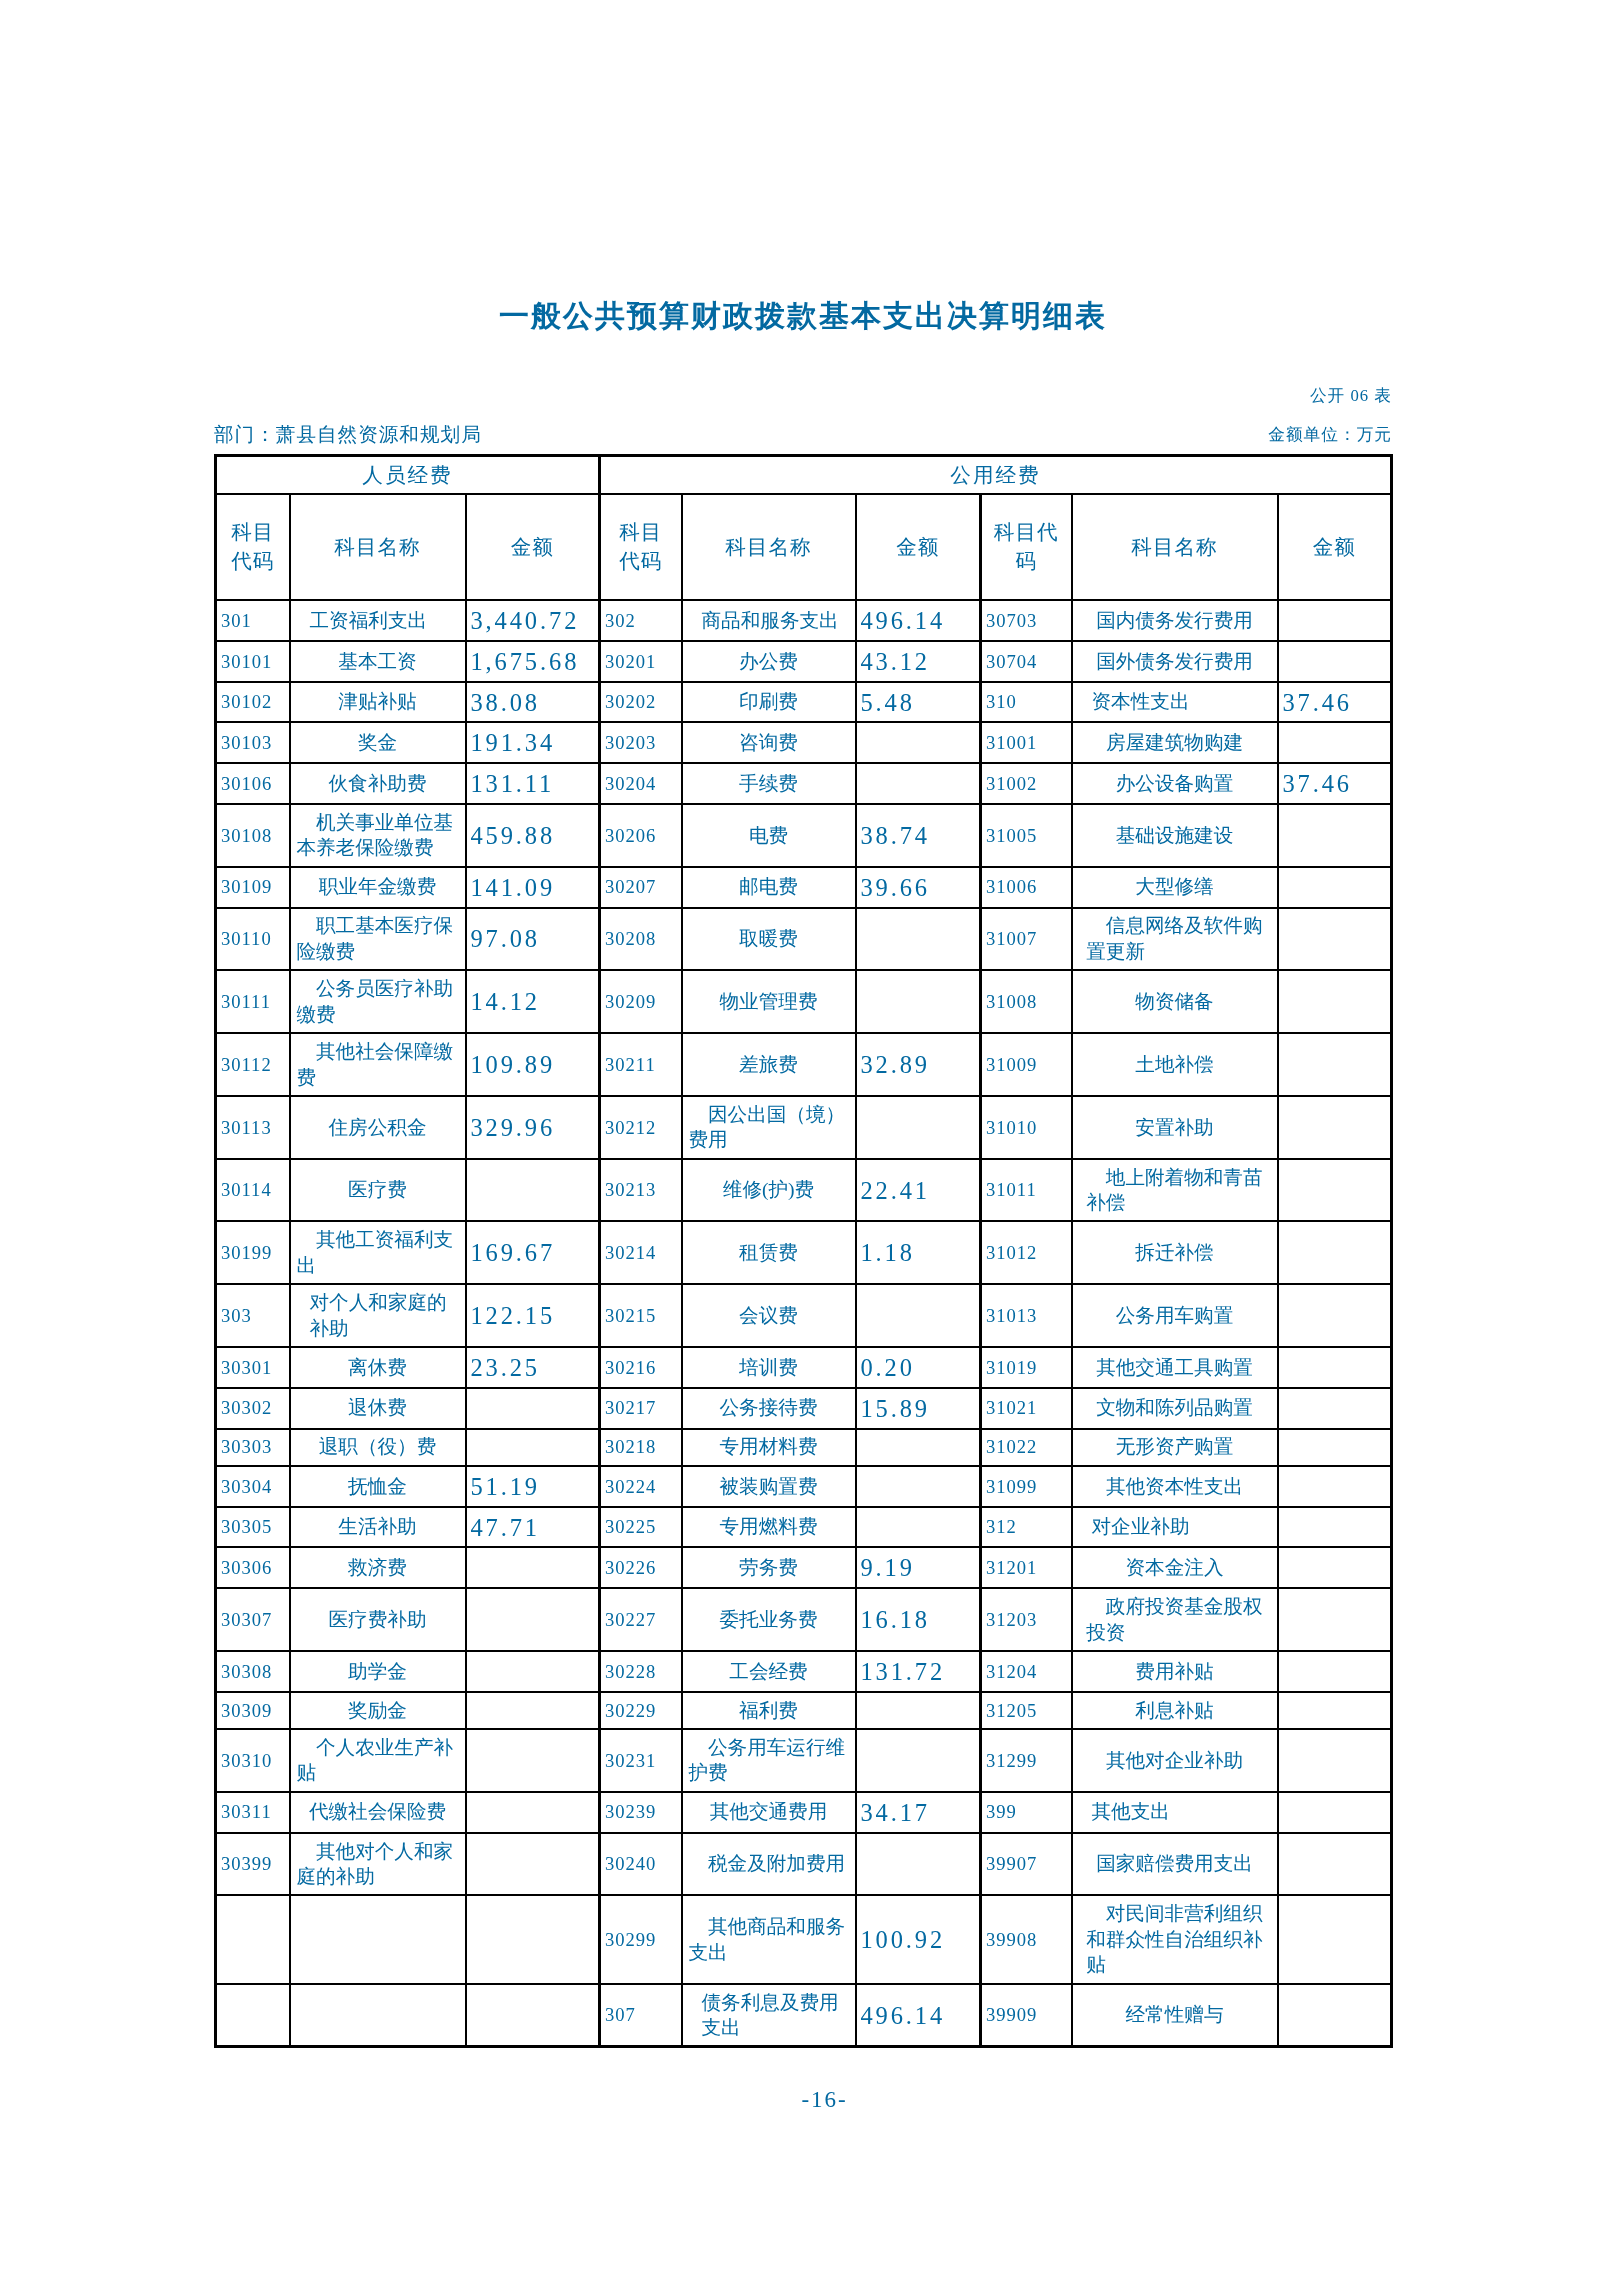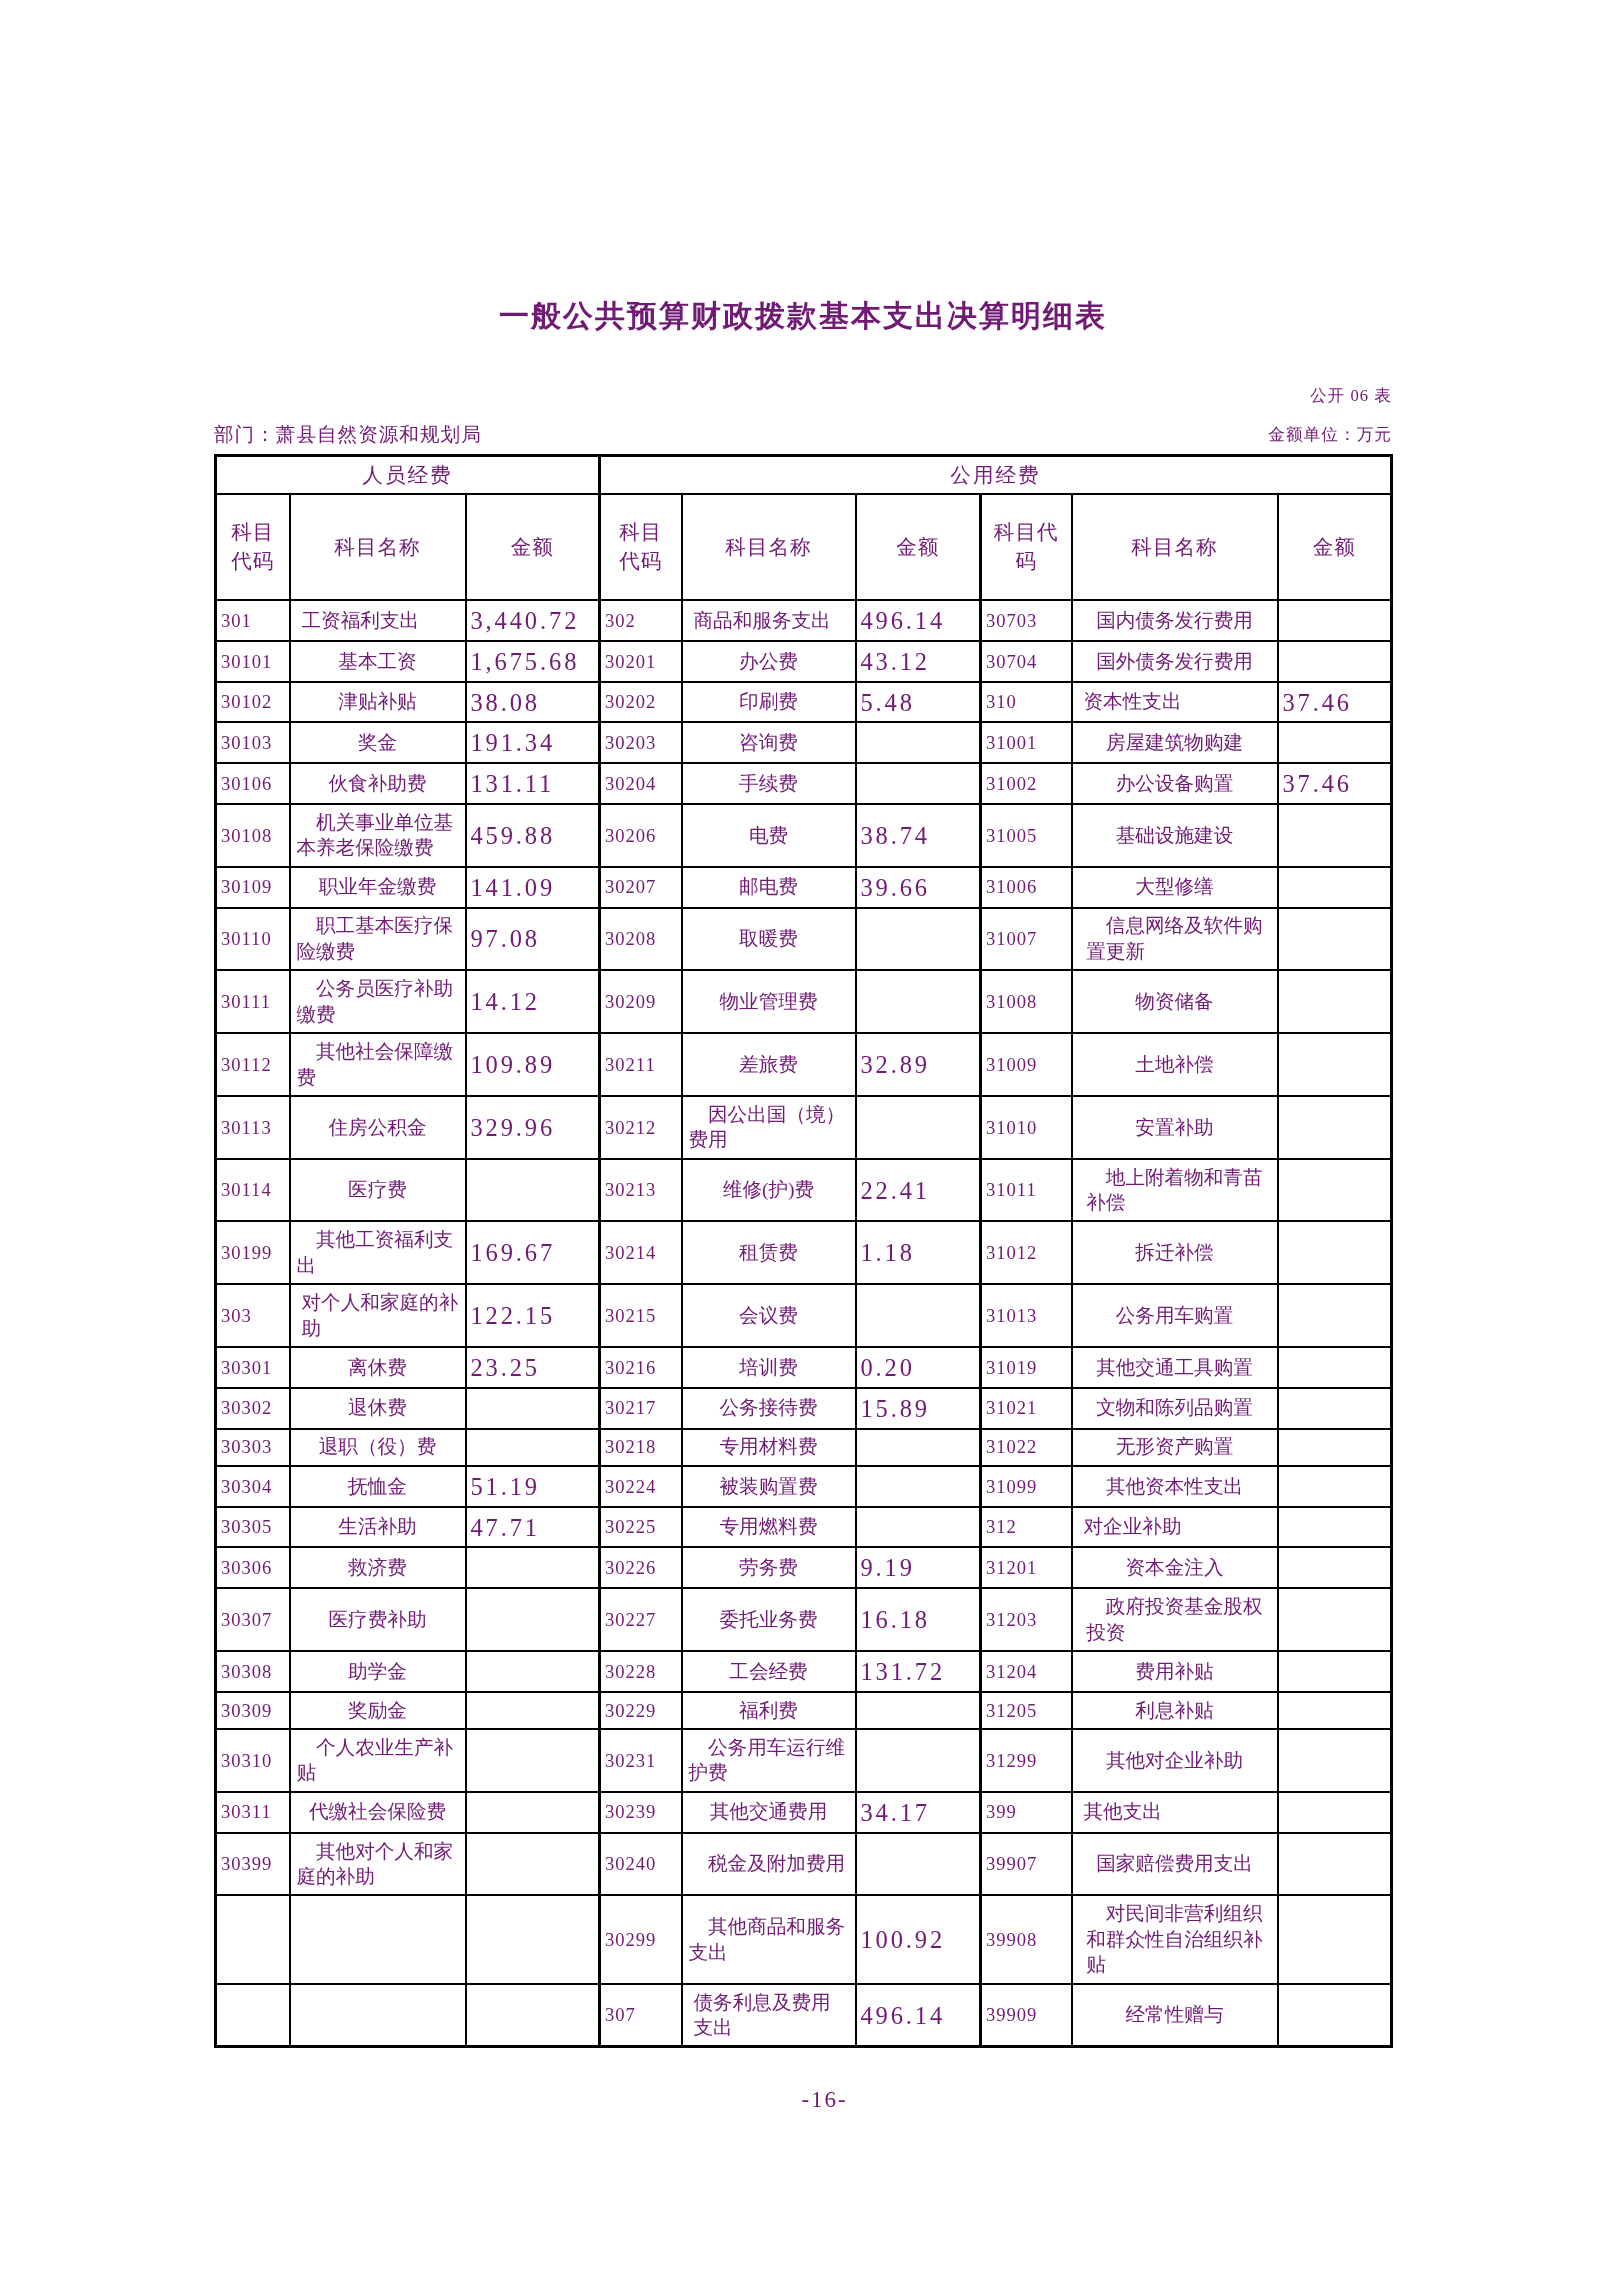--- a/index.html
+++ b/index.html
@@ -1,21 +1,21 @@
 <!DOCTYPE html>
 <html><head>
 <meta charset="utf-8">
 <style>
   * { margin: 0; padding: 0; box-sizing: border-box; }
   html, body { background: #888; }
   .page {
     position: relative;
     width: 1621px; height: 2293px;
     background: #ffffff;
-    color: #701a75;
+    color: #0369a1;
     font-family: "Liberation Serif", serif;
     overflow: hidden;
   }
   .content {
     position: absolute;
     left: 214px; top: 294px;
     width: 1178px;
   }
   .title {
     text-align: center;
@@ -79,21 +79,21 @@
     line-height: 23.5px;
   }
   td.name {
     font-size: 19.6px;
     text-align: center;
     line-height: 25.5px;
   }
   td.c1, td.c4 { padding-left: 5.9px; padding-right: 5.9px; }
   td.c7 { padding-left: 13.7px; padding-right: 13.7px; }
   td.name.wrap { text-align: left; text-indent: 1em; }
-  td.name.top  { text-align: left; text-indent: 0; padding-left: 11px; }
+  td.name.top  { text-align: left; text-indent: 0; padding-left: 19px; }
   td.amount {
     font-size: 24.5px;
     text-align: left;
     padding-left: 3.9px;
     letter-spacing: 2.9px;
     line-height: 29px;
   }
   
   .gsep { border-right-width: 3.9px !important; }
   .page-number {

